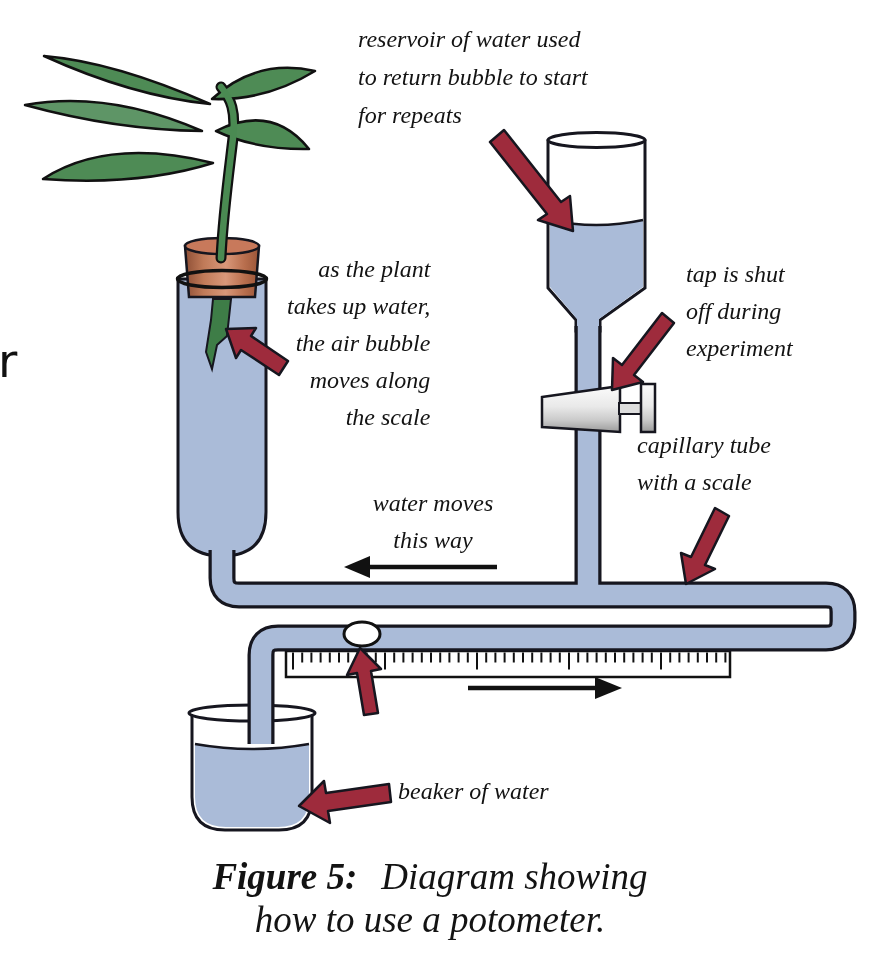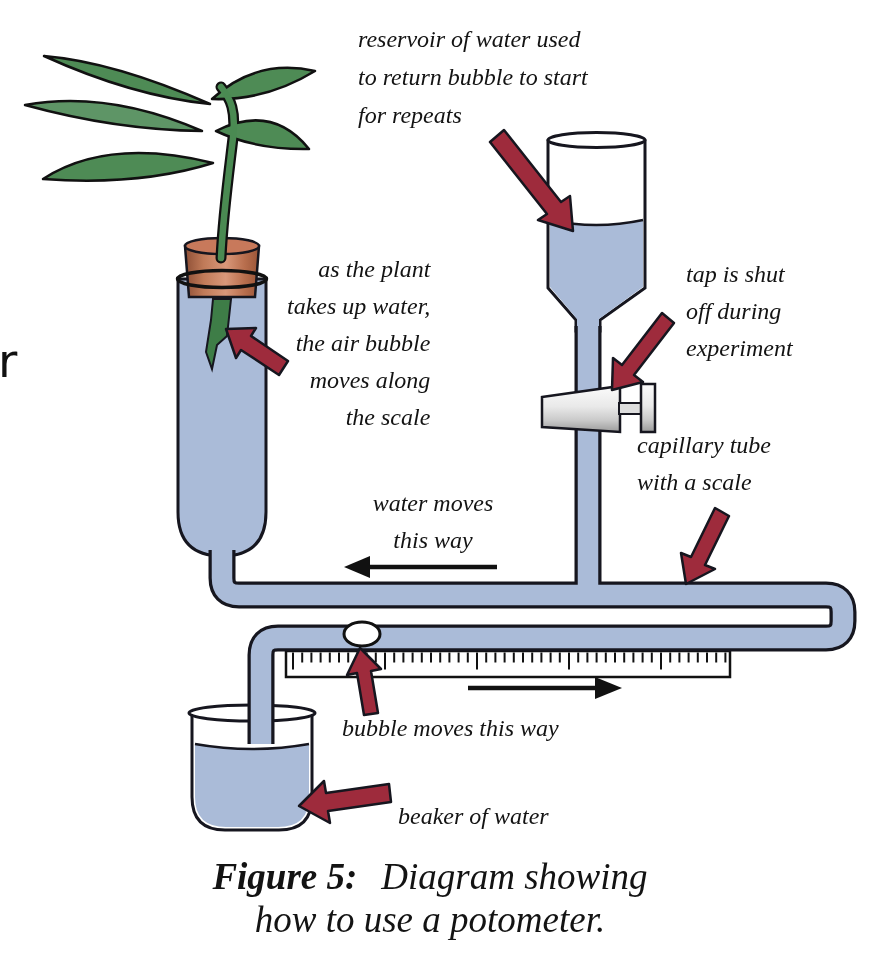--- a/index.html
+++ b/index.html
@@ -7,21 +7,21 @@
          font-family:"Liberation Serif",serif;}
   #art{position:absolute;left:0;top:0;z-index:1;}
   .lbl{position:absolute;z-index:2;font-style:italic;font-size:24px;line-height:37px;
        color:#131313;white-space:nowrap;}
   .lbl-reservoir{left:358px;top:20px;line-height:38px;}
   .lbl-plant{left:287px;top:251px;text-align:right;}
   .lbl-tap{left:686px;top:244px;margin-top:12px;}
   .lbl-capillary{left:637px;top:427px;}
   .lbl-watermoves{left:333px;top:485px;width:200px;text-align:center;}
   .lbl-bubblemoves{left:342px;top:710px;}
-  .lbl-beaker{left:398px;top:798px;}
+  .lbl-beaker{left:398px;top:773px;}
   .lbl-caption{left:120px;top:855px;width:620px;text-align:center;font-size:37px;line-height:43px;}
   .lbl-caption .cap-bold{font-weight:bold;font-family:Liberation Serif, serif;}
   .lbl-caption .cap-rest{margin-left:24px;}
   .lbl-edge{left:-2px;top:342px;font-style:normal;font-family:"DejaVu Sans",sans-serif;
             font-size:47px;color:#111;}
 </style>
 </head>
 <body>
 
 <div id="stage">
@@ -190,21 +190,20 @@
   <div class="lbl lbl-capillary">
     <div>capillary tube</div>
     <div>with a scale</div>
   </div>
 
   <div class="lbl lbl-watermoves">
     <div>water moves</div>
     <div>this way</div>
   </div>
 
-  <div class="lbl lbl-bubblemoves">bubble moves this way</div>
 
   <div class="lbl lbl-beaker">beaker of water</div>
 
   <div class="lbl lbl-caption">
     <div>
       <span class="cap-bold">Figure 5:</span><span class="cap-rest">Diagram showing</span>
     </div>
     <div>how to use a potometer.</div>
   </div>
 

